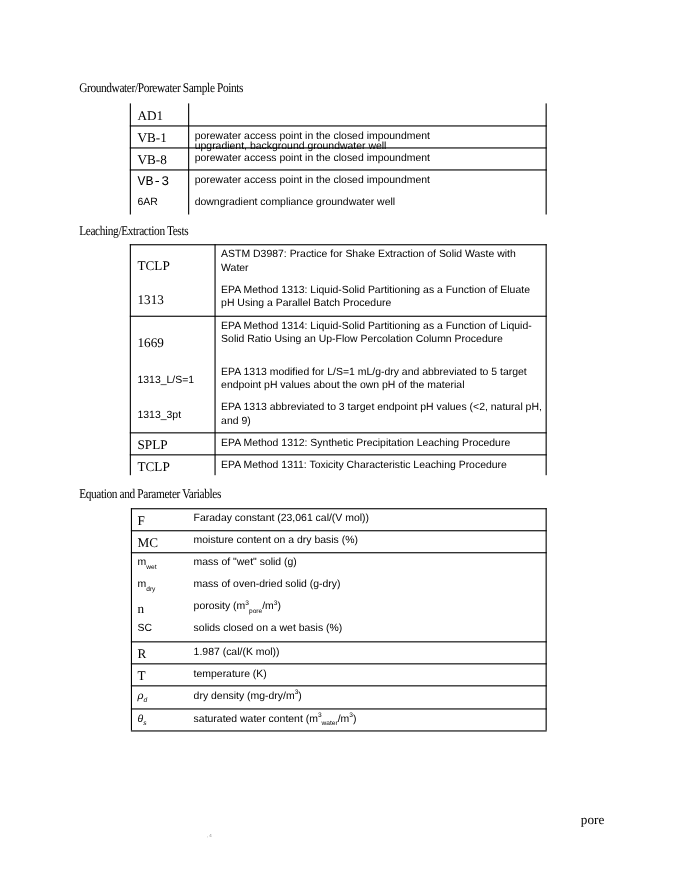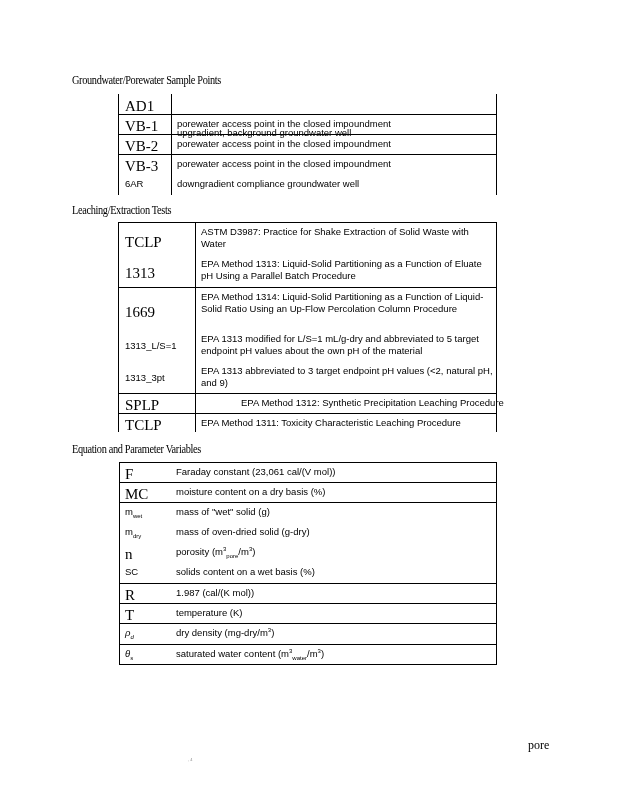--- a/index.html
+++ b/index.html
@@ -3,21 +3,21 @@
   <meta charset="utf-8">
   <style>
     html, body { margin: 0; padding: 0; background: #ffffff; }
     body { width: 618px; height: 800px; position: relative; overflow: hidden; color: #000; }
     .page { position: absolute; left: 0; top: 0; width: 618px; height: 800px; background: #fff; }
     .section-heading {
       position: absolute; left: 72px;
       font-family: "Liberation Serif", serif; font-size: 12px; letter-spacing: -0.4px;
       transform: scaleX(0.86); transform-origin: left center; white-space: nowrap;
     }
-    .cell-key { font-family: "Liberation Serif", serif; font-size: 15px; }
+    .cell-key { font-family: "Liberation Serif", serif; font-size: 12px; }
     .cell-key.sans { font-family: "Liberation Sans", sans-serif; font-size: 9.5px; }
     .cell-desc { font-family: "Liberation Sans", sans-serif; font-size: 9.5px; line-height: 12px; }
     .tbl { position: absolute; }
     .row { position: absolute; left: 0; right: 0; }
     .row .k { position: absolute; white-space: nowrap; }
     .row .d { position: absolute; }
     .hline { position: absolute; left: 0; right: 0; height: 0; border-top: 1.5px solid #000; }
     .vline { position: absolute; top: 0; bottom: 0; width: 0; border-left: 1.5px solid #000; }
     sub, sup { font-size: 6px; line-height: 0; }
     .page-number {
@@ -46,25 +46,25 @@
 
     <div class="row" style="top:4px;">
       <span class="k cell-key" style="left:7px;">AD1</span>
       <span class="d cell-desc" style="left:59px;margin-top:29px;">upgradient, background groundwater well</span>
     </div>
     <div class="row" style="top:24px;">
       <span class="k cell-key" style="left:7px;">VB-1</span>
       <span class="d cell-desc" style="left:59px;">porewater access point in the closed impoundment</span>
     </div>
     <div class="row" style="top:44px;">
-      <span class="k cell-key" style="left:7px;">VB-2</span>
+      <span class="k cell-key" style="left:7px;">VB-8</span>
       <span class="d cell-desc" style="left:59px;">porewater access point in the closed impoundment</span>
     </div>
     <div class="row" style="top:64px;">
-      <span class="k cell-key" style="left:7px;">VB-3</span>
+      <span class="k cell-key" style="left:7px;font-family:Liberation Mono, monospace;">VB-3</span>
       <span class="d cell-desc" style="left:59px;">porewater access point in the closed impoundment</span>
     </div>
     <div class="row" style="top:84px;">
       <span class="k cell-key sans" style="left:7px;">6AR</span>
       <span class="d cell-desc" style="left:59px;">downgradient compliance groundwater well</span>
     </div>
   </div>
 
   <div class="section-heading" style="top:203px;">Leaching/Extraction Tests</div>
 
@@ -92,21 +92,21 @@
     <div class="row" style="top:111px;">
       <span class="k cell-key sans" style="left:7px; top:7px;">1313_L/S=1</span>
       <span class="d cell-desc" style="left:83px; width:292px;">EPA 1313 modified for L/S=1 mL/g-dry and abbreviated to 5 target endpoint pH values about the own pH of the material</span>
     </div>
     <div class="row" style="top:143px;">
       <span class="k cell-key sans" style="left:7px; top:7px;">1313_3pt</span>
       <span class="d cell-desc" style="left:83px; width:292px;">EPA 1313 abbreviated to 3 target endpoint pH values (&lt;2, natural pH, and 9)</span>
     </div>
     <div class="row" style="top:175px;">
       <span class="k cell-key" style="left:7px;">SPLP</span>
-      <span class="d cell-desc" style="left:83px; white-space:nowrap;margin-left:40px;">EPA Method 1312: Synthetic Precipitation Leaching Procedure</span>
+      <span class="d cell-desc" style="left:83px; white-space:nowrap;">EPA Method 1312: Synthetic Precipitation Leaching Procedure</span>
     </div>
     <div class="row" style="top:195px;">
       <span class="k cell-key" style="left:7px;">TCLP</span>
       <span class="d cell-desc" style="left:83px; white-space:nowrap;">EPA Method 1311: Toxicity Characteristic Leaching Procedure</span>
     </div>
   </div>
 
   <div class="section-heading" style="top:442px;">Equation and Parameter Variables</div>
 
   <div class="tbl" style="left:119px; top:462px; width:378px; height:202px;">
@@ -136,21 +136,21 @@
     <div class="row" style="top:64px;">
       <span class="k cell-desc" style="left:6px;"><span>m</span><sub>dry</sub></span>
       <span class="d cell-desc" style="left:57px; white-space:nowrap;">mass of oven-dried solid (g-dry)</span>
     </div>
     <div class="row" style="top:84px;">
       <span class="k cell-key" style="left:6px;">n</span>
       <span class="d cell-desc" style="left:57px; white-space:nowrap;"><span>porosity (m</span><sup>3</sup><sub>pore</sub><span>/m</span><sup>3</sup><span>)</span></span>
     </div>
     <div class="row" style="top:104px;">
       <span class="k cell-key sans" style="left:6px;">SC</span>
-      <span class="d cell-desc" style="left:57px; white-space:nowrap;">solids content on a wet basis (%)</span>
+      <span class="d cell-desc" style="left:57px; white-space:nowrap;">solids closed on a wet basis (%)</span>
     </div>
     <div class="row" style="top:125px;">
       <span class="k cell-key" style="left:6px;">R</span>
       <span class="d cell-desc" style="left:57px; white-space:nowrap;">1.987 (cal/(K mol))</span>
     </div>
     <div class="row" style="top:145px;">
       <span class="k cell-key" style="left:6px;">T</span>
       <span class="d cell-desc" style="left:57px; white-space:nowrap;">temperature (K)</span>
     </div>
     <div class="row" style="top:165px;">

